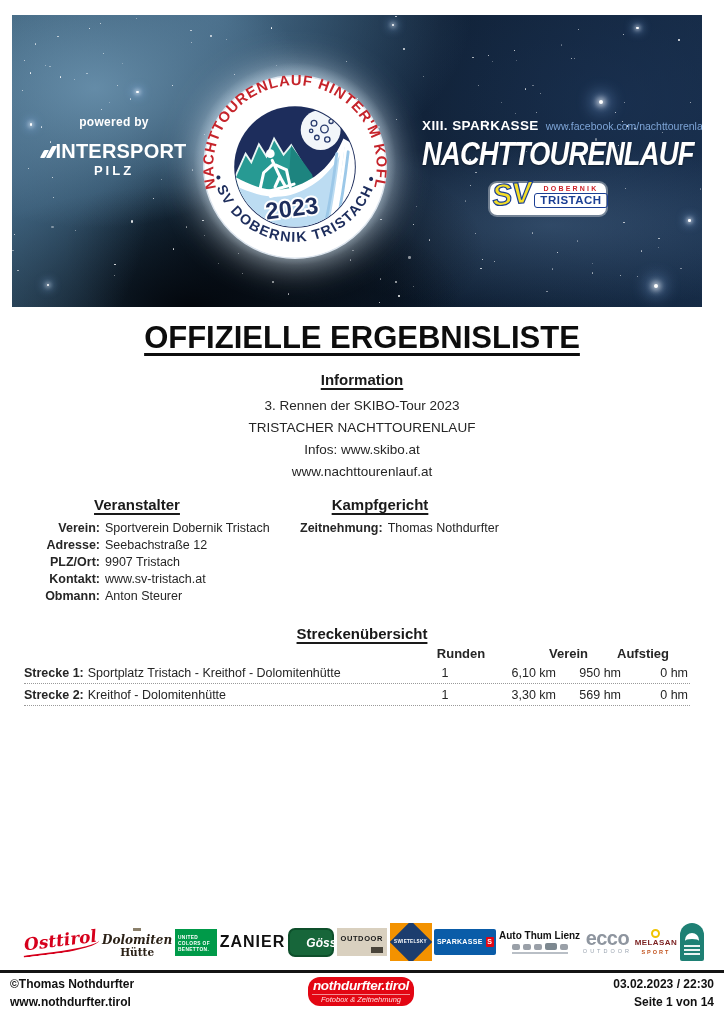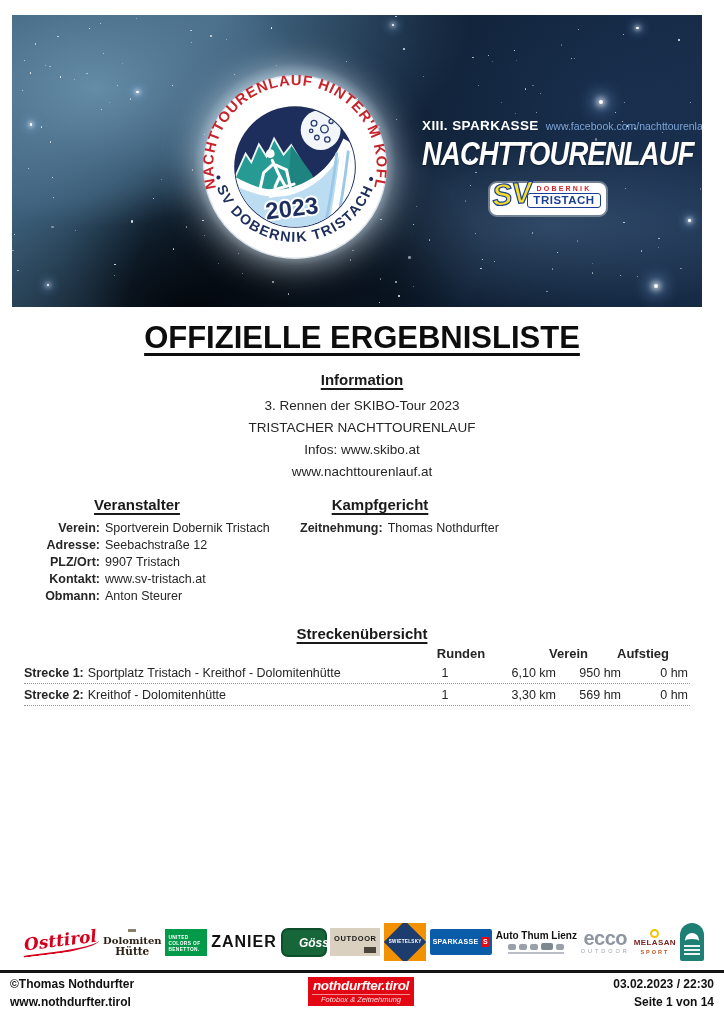--- a/index.html
+++ b/index.html
@@ -36,21 +36,21 @@
   .event-right{position:absolute;left:410px;top:103px;width:275px;color:#fff;}
   .ev-line1{display:flex;align-items:center;gap:7px;white-space:nowrap;}
   .ev-prefix{font-size:13.5px;font-weight:bold;letter-spacing:.4px;}
   .ev-fb{font-size:10.5px;color:#7da4d6;}
   .ev-name{font-size:33px;font-weight:bold;font-style:italic;letter-spacing:-1px;margin-top:2px;
            transform:scaleX(.83);transform-origin:left;white-space:nowrap;text-shadow:0 1px 2px rgba(0,0,0,.4);}
   .sv-box{position:relative;margin:10px 0 0 68px;width:116px;height:32px;background:#fff;border-radius:7px;
           box-shadow:0 0 0 2px rgba(255,255,255,.35);}
   .sv-sv{position:absolute;left:2px;top:-4px;font-size:30px;font-weight:bold;font-style:italic;color:#f3dd28;
          -webkit-text-stroke:1.2px #1b3f94;transform:rotate(-6deg);line-height:30px;}
-  .sv-right{position:absolute;left:37px;top:2px;width:74px;text-align:center;}
+  .sv-right{position:absolute;left:44px;top:2px;width:74px;text-align:center;}
   .sv-dob{font-size:7px;font-weight:bold;color:#cc2229;letter-spacing:2.2px;}
   .sv-tri{margin-top:1px;font-size:11.5px;font-weight:bold;color:#1b3f94;border:1.5px solid #1b3f94;border-radius:3px;
           padding:0 2px;line-height:13px;letter-spacing:.5px;}
 
   
   .doc-title{position:absolute;top:320px;left:0;right:0;text-align:center;font-size:31px;font-weight:bold;color:#0d0d0d;}
   .doc-title span{text-decoration:underline;text-decoration-thickness:3px;text-underline-offset:5px;}
   .sec-head{font-size:15px;font-weight:bold;color:#1a1a1a;}
   .sec-head span{text-decoration:underline;text-decoration-thickness:1.5px;text-underline-offset:3px;}
   .info{position:absolute;top:371px;left:0;right:0;text-align:center;}
@@ -76,21 +76,21 @@
   .t-label b{font-weight:bold;}
   .t-label .route{margin-left:4px;}
 
   
   .sponsors{position:absolute;left:22px;top:916px;width:682px;height:52px;display:flex;align-items:center;justify-content:space-between;}
   .sp{display:flex;flex-direction:column;align-items:center;justify-content:center;line-height:1.1;}
   .sp-osttirol .txt{font-family:"DejaVu Serif",serif;font-style:italic;font-weight:bold;font-size:17px;color:#d6001c;
       transform:rotate(-7deg);border-bottom:2px solid #d6001c;border-radius:0 0 60%/8px 8px;padding:0 2px 1px;}
   .sp-dolo{color:#2b2117;font-family:"DejaVu Serif",serif;font-weight:bold;text-align:center;}
   .sp-dolo .crest{width:10px;height:7px;background:radial-gradient(circle 2px at 30% 50%,#8a7f6a 90%,transparent),radial-gradient(circle 2px at 70% 50%,#8a7f6a 90%,transparent);margin-bottom:1px;}
-  .sp-dolo .l1{font-size:10px;}
+  .sp-dolo .l1{font-size:12px;font-style:italic;}
   .sp-dolo .l2{font-size:10.5px;}
   .sp-benetton{width:42px;height:27px;background:#009a49;color:#fff;font-size:4.8px;font-weight:bold;text-align:left;
       padding:3px 3px 0;letter-spacing:.4px;line-height:6px;box-sizing:border-box;align-items:flex-start;}
   .sp-zanier .txt{font-size:16px;font-weight:900;color:#111;letter-spacing:1px;}
   .sp-goesser{width:46px;height:29px;background:#17663a;border:2px solid #0e4f2b;border-radius:7px;color:#fff;box-sizing:border-box;}
   .sp-goesser .txt{font-size:12px;font-weight:bold;font-style:italic;margin-top:4px;padding-left:32px;}
   .sp-diogenes{width:50px;height:28px;background:#d9d0bf;color:#181818;box-sizing:border-box;padding-top:4px;}
   .sp-diogenes .txt{font-size:7.5px;font-weight:900;letter-spacing:.6px;}
   .sp-diogenes .bars{align-self:flex-end;width:12px;height:6px;background:#4a443a;margin:3px 4px 0 0;}
   .sp-swietelsky{width:42px;height:38px;background:#f39200;position:relative;overflow:hidden;}
@@ -112,21 +112,21 @@
   .sp-arch{width:24px;height:38px;background:#1e8074;border-radius:12px 12px 2px 2px;padding-top:3px;box-sizing:border-box;}
   .sp-arch .win{width:14px;height:10px;background:#fff;border-radius:7px 7px 0 0;position:relative;overflow:hidden;}
   .sp-arch .win b{position:absolute;left:0;bottom:0;width:100%;height:4px;background:#1e8074;border-radius:50% 50% 0 0;}
   .sp-arch .ln{width:16px;height:2px;background:#eaf4f2;margin-top:2px;}
 
   
   .f-rule{position:absolute;top:970px;left:0;width:724px;height:3px;background:#141414;}
   .f-left{position:absolute;left:10px;top:976px;font-weight:bold;font-size:12px;line-height:17.5px;color:#111;}
   .f-right{position:absolute;right:10px;top:976px;text-align:right;font-weight:bold;font-size:12px;line-height:17.5px;color:#111;}
   .f-logo{position:absolute;left:308px;top:977px;width:106px;background:#e30613;color:#fff;text-align:center;
-          font-style:italic;padding:1px 0 2px;}
+          font-style:italic;padding:1px 0 2px;border-radius:12px;}
   .f-logo .l1{font-size:13.5px;font-weight:bold;letter-spacing:-.3px;line-height:15px;}
   .f-logo .l2{font-size:7.5px;color:#ffe2e2;border-top:1px solid rgba(255,255,255,.55);margin:1px 4px 0;padding-top:1px;line-height:8px;}
 </style>
 </head>
 <body>
 
 <div class="page">
 
   <div class="hero">
     <div class="stars">
@@ -283,20 +283,25 @@
       </div>
     <div class="bstar sm" style="left:55%;top:3%"></div>
     <div class="bstar" style="left:85%;top:29%"></div>
     <div class="bstar sm" style="left:90.5%;top:4%"></div>
     <div class="bstar sm" style="left:98%;top:70%"></div>
     <div class="bstar" style="left:93%;top:92%"></div>
     <div class="bstar sm" style="left:2.6%;top:37%"></div>
     <div class="bstar sm" style="left:5%;top:92%"></div>
     <div class="bstar sm" style="left:18%;top:26%"></div>
 
+    <div class="powered">
+      <div class="pb">powered by</div>
+      <div class="is-row"><span class="is-mark"><i></i><i></i></span><span>INTERSPORT</span></div>
+      <div class="pilz">PILZ</div>
+    </div>
 
     <div class="badge-wrap">
       <svg viewBox="0 0 200 200" width="190" height="190">
         <defs>
           <path id="arcTop" d="M 16.9,122 A 86,86 0 1 1 183.1,122"></path>
           <path id="arcBottom" d="M 12.1,95 A 88,88 0 0 0 187.9,95"></path>
           <clipPath id="innerClip">
               <circle cx="100" cy="100" r="63"></circle>
             </clipPath>
         </defs>

